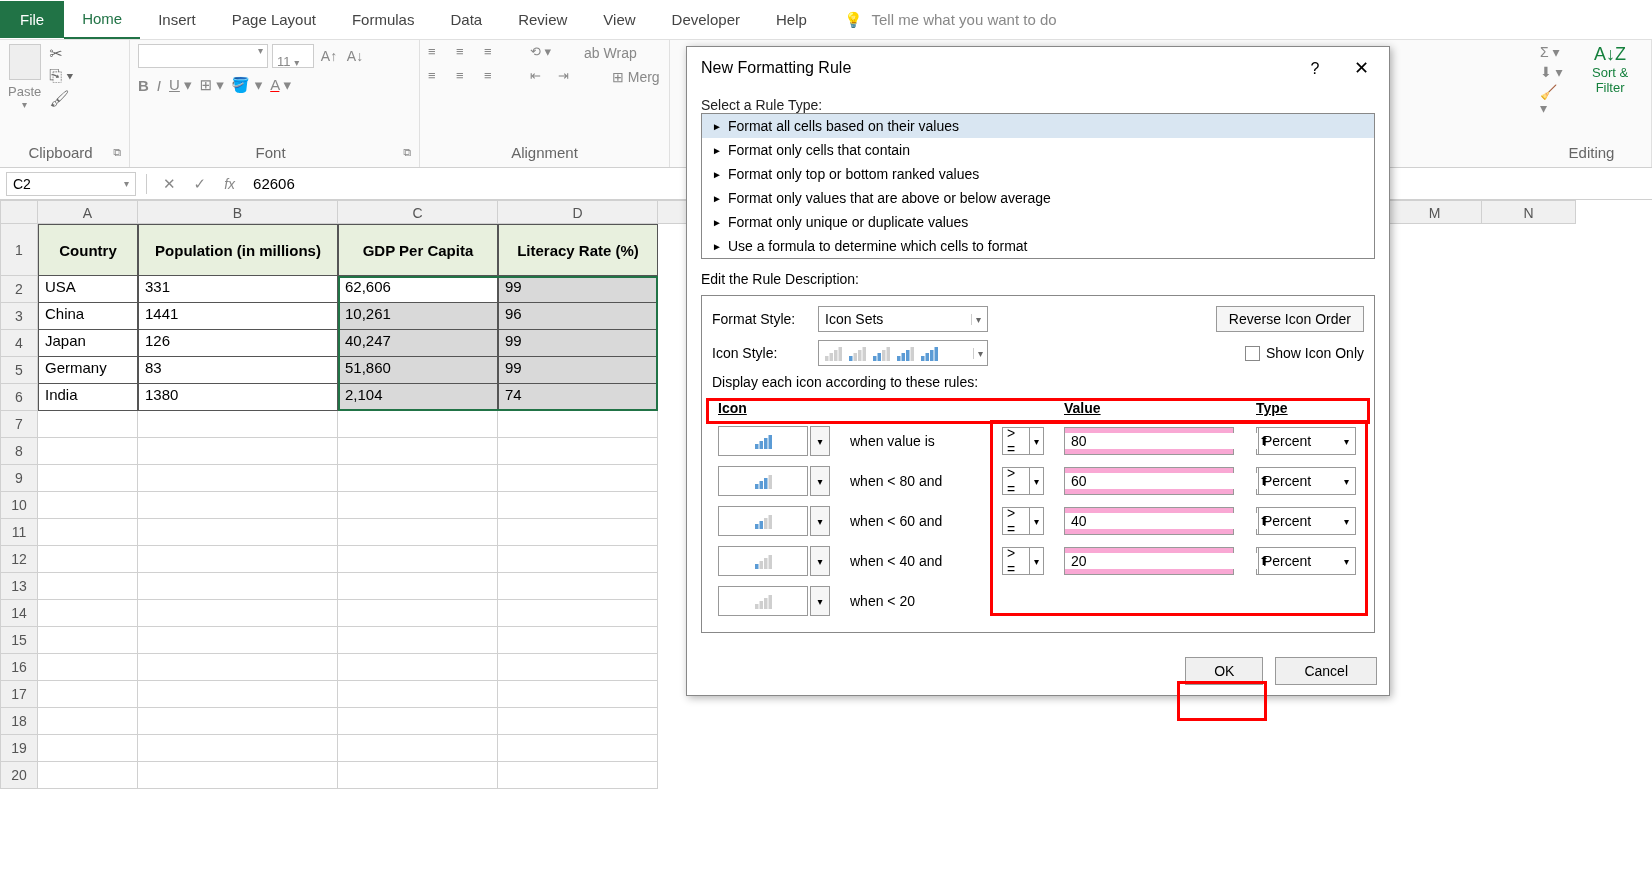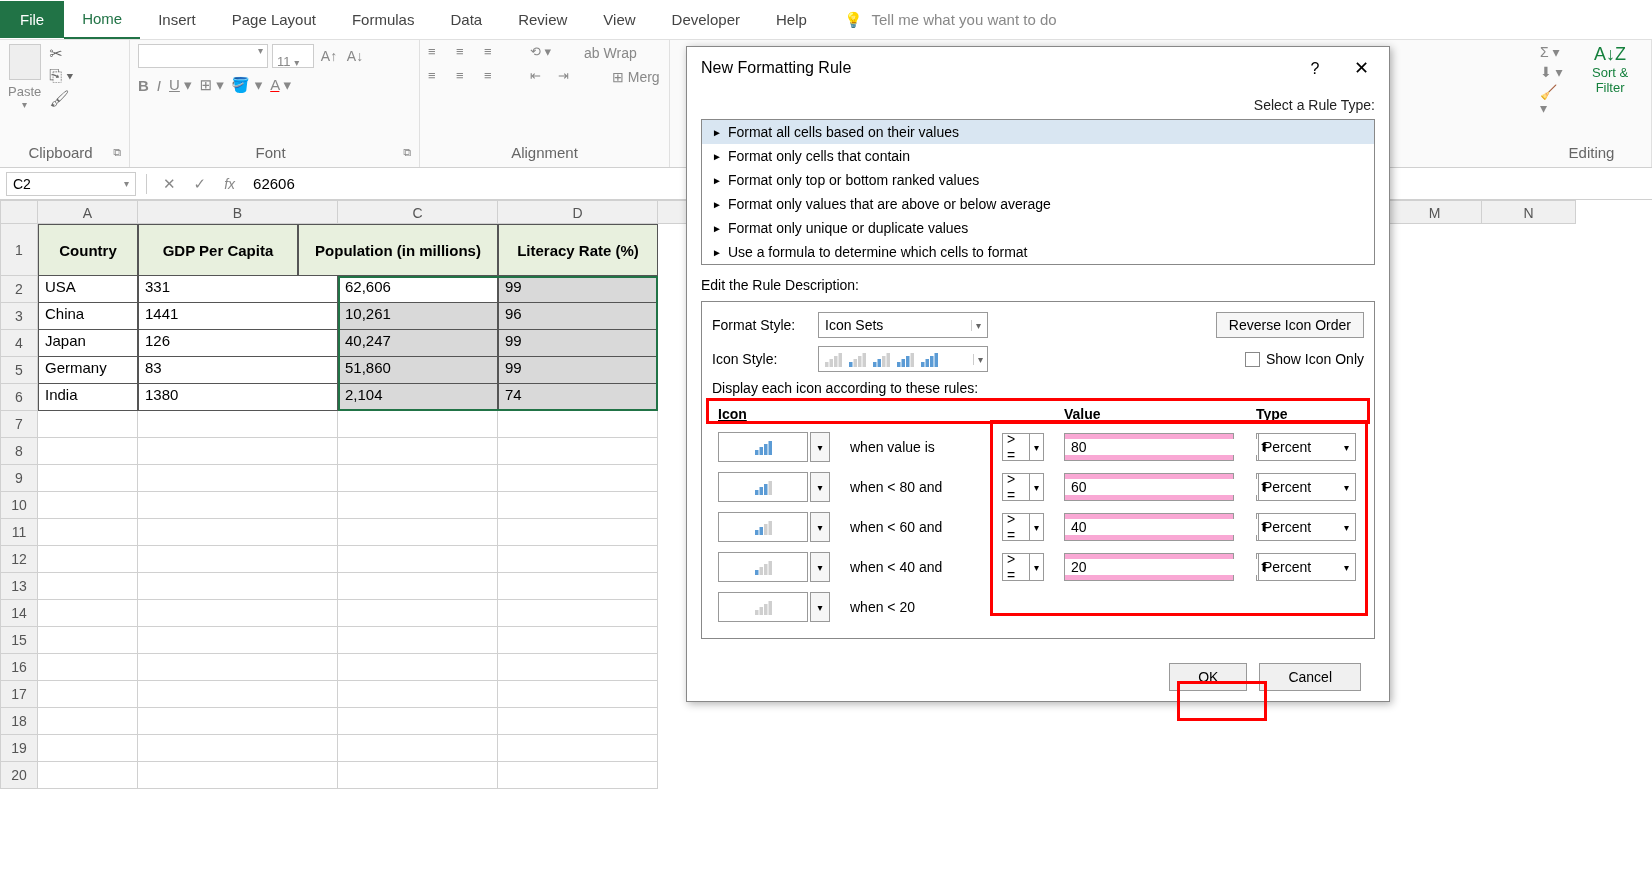--- a/index.html
+++ b/index.html
@@ -71,21 +71,21 @@
 .col-D { width: 160px; }
 .col-E, .col-F, .col-G, .col-H, .col-I, .col-J, .col-K, .col-L, .col-M, .col-N { width: 94px; }
 
 .selection-outline { position: absolute; border: 2px solid #217346; pointer-events: none; }
 
 
 .dialog { position: absolute; top: 46px; left: 686px; width: 704px; background: #fff; border: 1px solid #888; box-shadow: 2px 2px 8px rgba(0,0,0,0.3); z-index: 100; }
 .dlg-title { display: flex; justify-content: space-between; align-items: center; padding: 10px 14px; font-size: 16px; }
 .dlg-close { font-size: 18px; cursor: pointer; padding: 0 6px; }
 .dlg-body { padding: 8px 14px 14px; font-size: 14px; }
-.dlg-label { margin-bottom: 6px; color: #222; text-align: right; }
+.dlg-label { margin-bottom: 0; color: #222; }
 .rule-list { border: 1px solid #888; background: #fff; margin-bottom: 12px; }
 .rule-item { padding: 4px 10px; font-size: 14px; display: flex; align-items: center; gap: 6px; cursor: pointer; }
 .rule-item.selected { background: #d9e6f2; }
 .rule-arrow { font-size: 10px; }
 .edit-desc { margin-bottom: 8px; }
 .desc-box { border: 1px solid #888; padding: 10px; }
 .desc-title { font-weight: bold; margin-bottom: 8px; }
 .desc-row { display: flex; align-items: center; gap: 14px; margin-bottom: 8px; }
 .desc-row label { width: 92px; }
 .sel-box { border: 1px solid #999; height: 26px; display: flex; align-items: center; padding: 0 6px; background: #fff; font-size: 14px; gap:4px;}
@@ -103,21 +103,21 @@
 .icon-dd { border: 1px solid #999; width: 20px; height: 30px; display: flex; align-items: center; justify-content: center; background: #f6f6f6; font-size: 10px; }
 .op-box { border: 1px solid #999; width: 42px; height: 28px; display: flex; align-items: center; background: #fff; }
 .op-box > span:first-child{padding:0 4px;}
 .op-dd { border-left: 1px solid #999; width: 16px; height: 100%; display: flex; align-items: center; justify-content: center; font-size: 10px; }
 .val-box { border: 1px solid #999; height: 28px; display: flex; align-items: center; background: #f9a8d4; width: 170px; }
 .val-box input { border: none; outline: none; flex: 1; padding: 0 6px; font-size: 14px; }
 .val-picker { border-left: 1px solid #999; width: 22px; height: 100%; display: flex; align-items: center; justify-content: center; font-size: 12px; }
 .type-box { border: 1px solid #999; height: 28px; width: 100px; display: flex; align-items: center; background: #fff; padding: 0 6px; font-size: 14px; justify-content: space-between; }
 .type-box .dd { font-size: 10px; }
 
-.dlg-buttons { display: flex; justify-content: flex-end; gap: 12px; padding: 10px 28px; }
+.dlg-buttons { display: flex; justify-content: flex-end; gap: 12px; padding: 10px 12px; }
 .dlg-btn { border: 1px solid #999; background: #f0f0f0; padding: 5px 28px; font-size: 14px; cursor: pointer; }
 
 .hl-red { position: absolute; border: 3px solid #ff0000; pointer-events: none; z-index: 200; }
 
 svg.mini-chart { display: block; }
 </style>
 </head>
 <body>
 
 <div class="ribbon-tabs">
@@ -247,22 +247,22 @@
     <div class="col-h col-C">C</div>
     <div class="col-h col-D">D</div>
     <div class="col-h col-M" style="width:730px;"></div>
     <div class="col-h col-M">M</div>
     <div class="col-h col-N">N</div>
   </div>
 
   <div class="grid-row">
     <div class="row-h" style="height:52px;line-height:52px;">1</div>
     <div class="cell header col-A" style="height:52px;line-height:48px;">Country</div>
+    <div class="cell header col-B" style="height:52px;line-height:48px;">Population (in millions)</div>
     <div class="cell header col-C" style="height:52px;line-height:48px;">GDP Per Capita</div>
-    <div class="cell header col-B" style="height:52px;line-height:48px;">Population (in millions)</div>
     <div class="cell header col-D" style="height:52px;line-height:48px;">Literacy Rate (%)</div>
   </div>
   <div id="data-rows">
       <div class="grid-row">
     <div class="row-h" style="height:27px;line-height:27px;">2</div>
     <div class="cell data col-A">USA</div>
     <div class="cell data num col-B">331</div>
     <div class="cell data num sel col-C" style="background: rgb(255, 255, 255);">62,606</div>
     <div class="cell data num sel col-D">99</div>
       </div>

